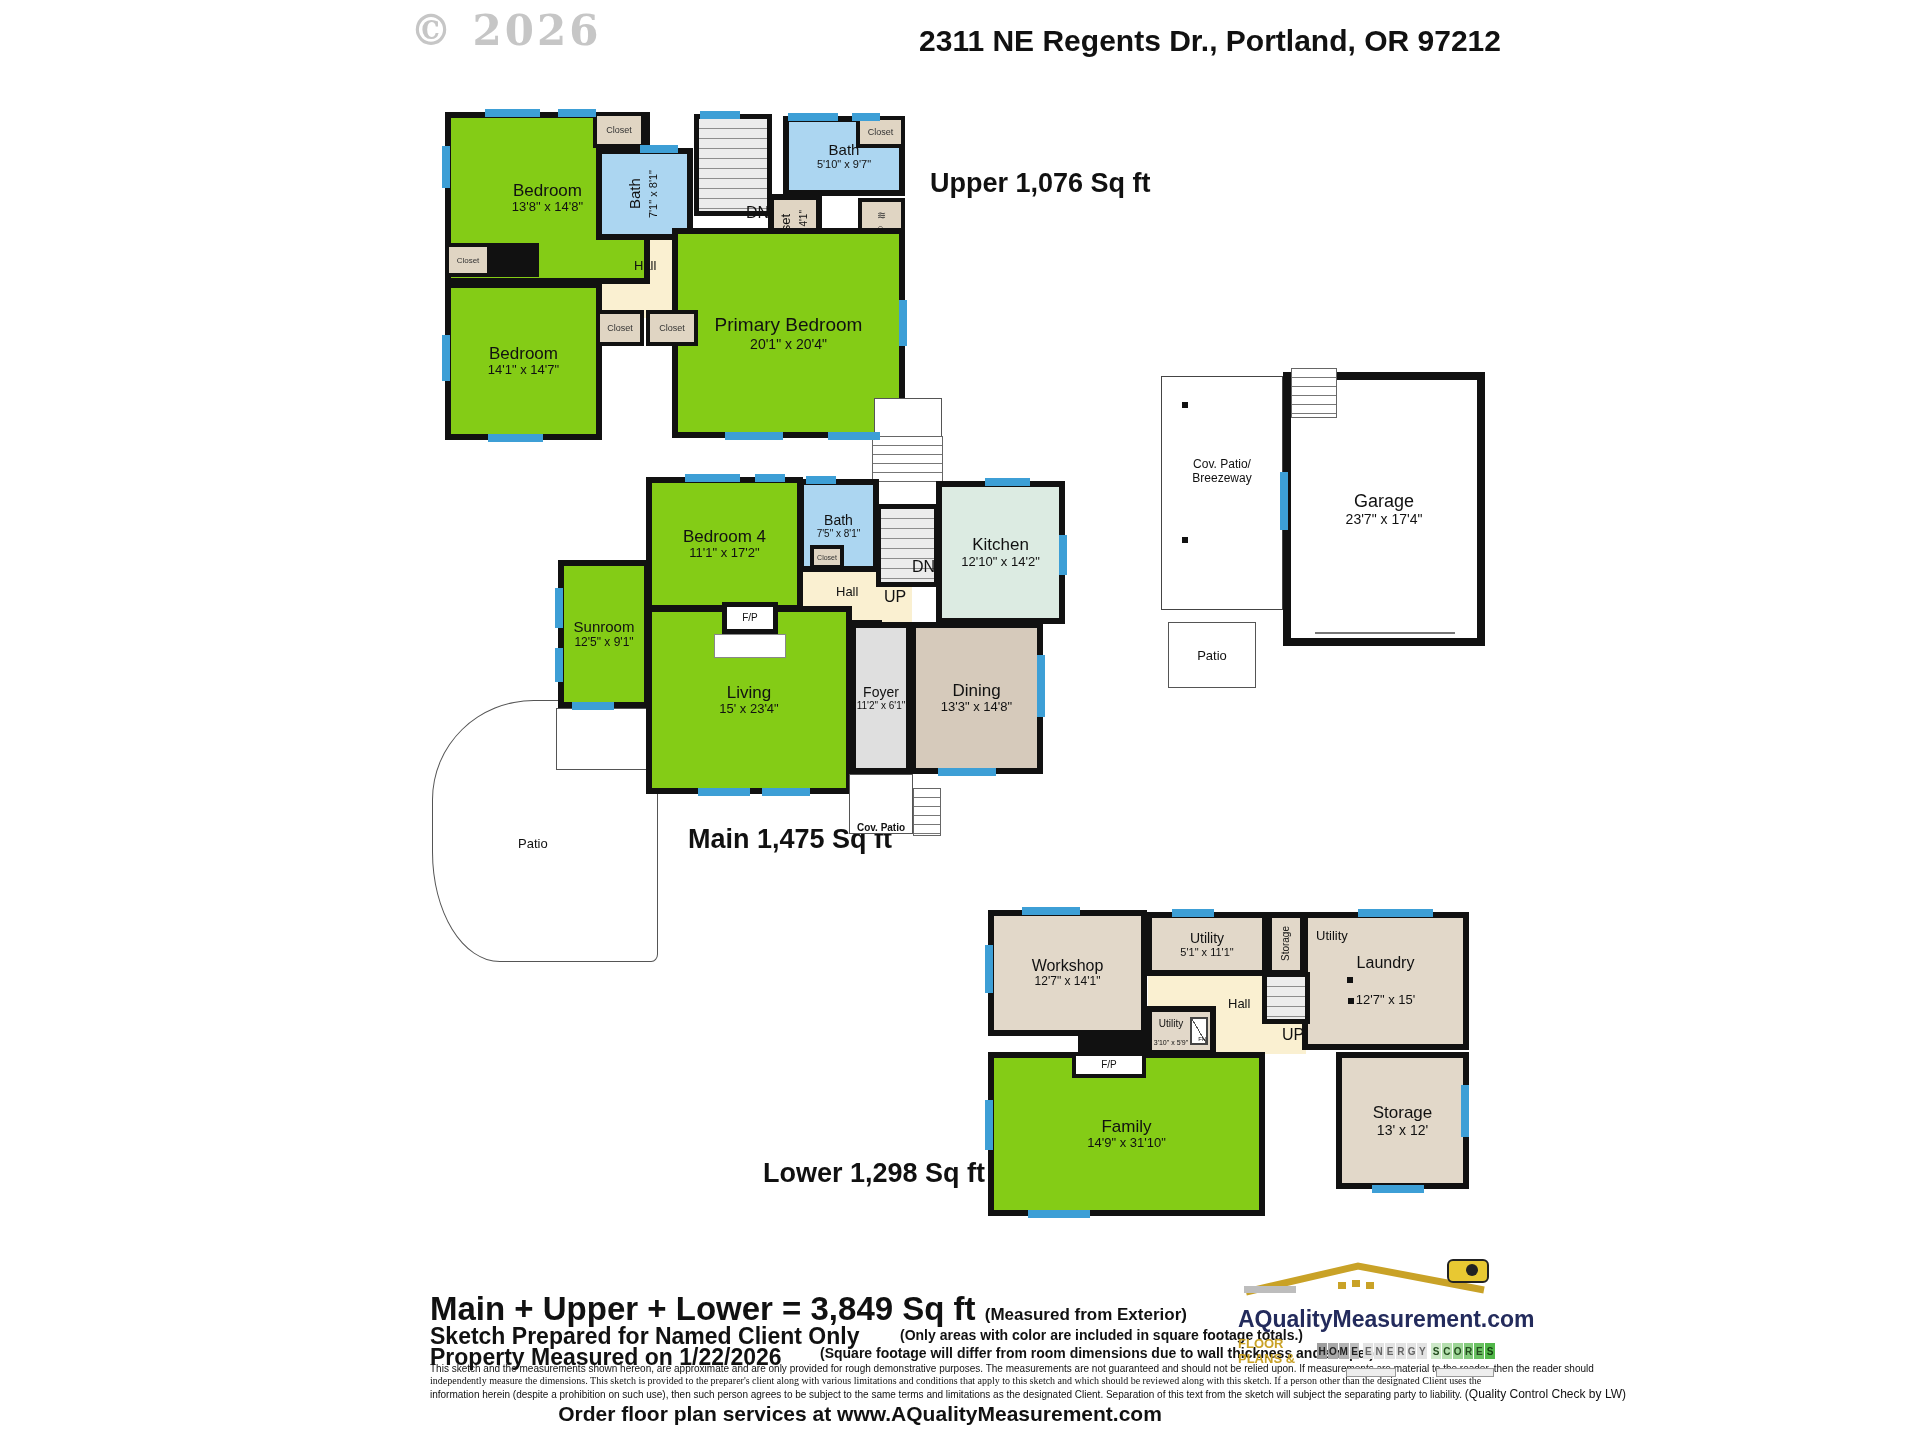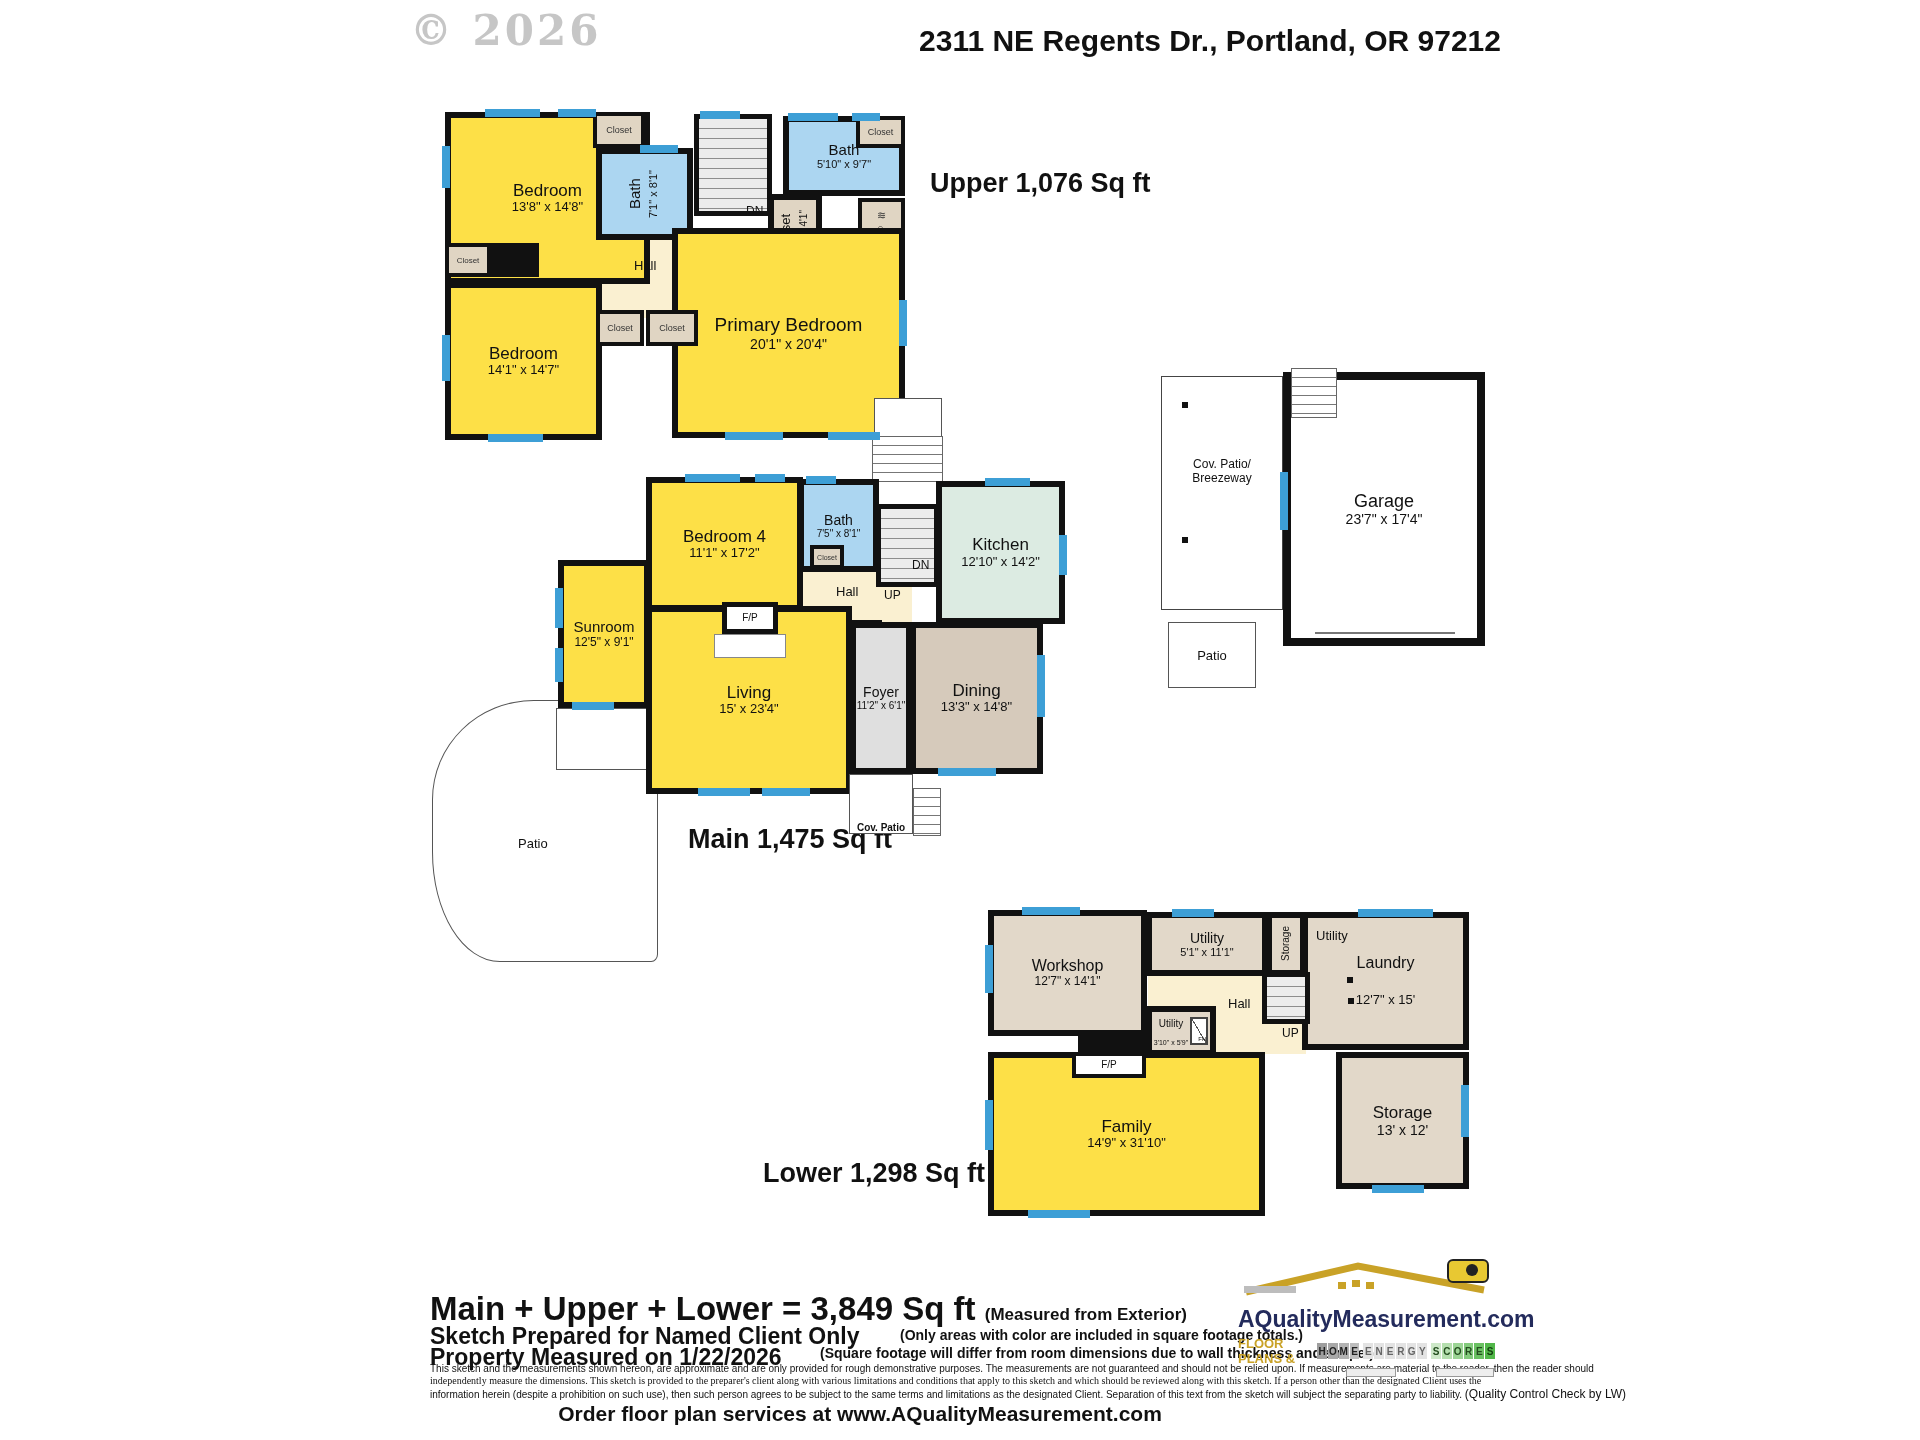--- a/index.html
+++ b/index.html
@@ -3,38 +3,38 @@
 <meta charset="utf-8">
 <style>
   html,body{margin:0;padding:0;background:#fff;}
   .canvas{position:relative;width:1852px;height:1440px;background:#fff;
           font-family:"Liberation Sans",sans-serif;color:#111;overflow:hidden;}
   .abs{position:absolute;}
   .room{position:absolute;box-sizing:border-box;border:6px solid #111;display:flex;
         flex-direction:column;align-items:center;justify-content:center;text-align:center;line-height:1.15;}
   .rname{font-size:17px;color:#111;}
   .rdims{font-size:13px;color:#111;}
-  .cream{background:#fde047;}
+  .cream{background:#84cc16;}
   .blue{background:#ACD6F1;}
   .tan{background:#E0D5C3;}
   .ltan{background:#E2D8C9;}
   .dtan{background:#D6CABB;}
   .green{background:#DCEBE2;}
   .gray{background:#DFDFDF;}
   .thin{position:absolute;box-sizing:border-box;border:1.5px solid #555;background:#fff;}
   .closet{position:absolute;box-sizing:border-box;border:4px solid #111;background:#E0D5C3;
           display:flex;align-items:center;justify-content:center;font-size:9px;color:#333;}
   .blk{position:absolute;background:#111;}
   .win{position:absolute;background:#3D9FD6;height:8px;z-index:6;}
   .winv{position:absolute;background:#3D9FD6;width:8px;z-index:6;}
   .stairs{position:absolute;box-sizing:border-box;border:5px solid #111;
           background:repeating-linear-gradient(#ececec 0 9px,#8d8d8d 9px 10px);}
   .steps-thin{position:absolute;box-sizing:border-box;border:1px solid #666;
           background:repeating-linear-gradient(#fff 0 8px,#777 8px 9px);}
-  .sm{position:absolute;font-size:12px;color:#111;}
+  .sm{position:absolute;font-size:16px;color:#111;}
   .vert{writing-mode:vertical-rl;transform:rotate(180deg);}
   .floorlabel{position:absolute;font-weight:bold;font-size:27px;color:#111;}
   .fill{position:absolute;background:#FAF0D1;}
   .fnbox{position:absolute;box-sizing:border-box;border:2px solid #444;background:
          linear-gradient(to top right,transparent 48%,#555 48% 52%,transparent 52%),#fff;}
   .dot{position:absolute;width:6px;height:6px;background:#111;}
   .lbox{display:inline-flex;align-items:center;justify-content:center;width:14px;height:16px;
         font-size:10px;font-weight:bold;margin-right:1px;}
 </style>
 </head>

